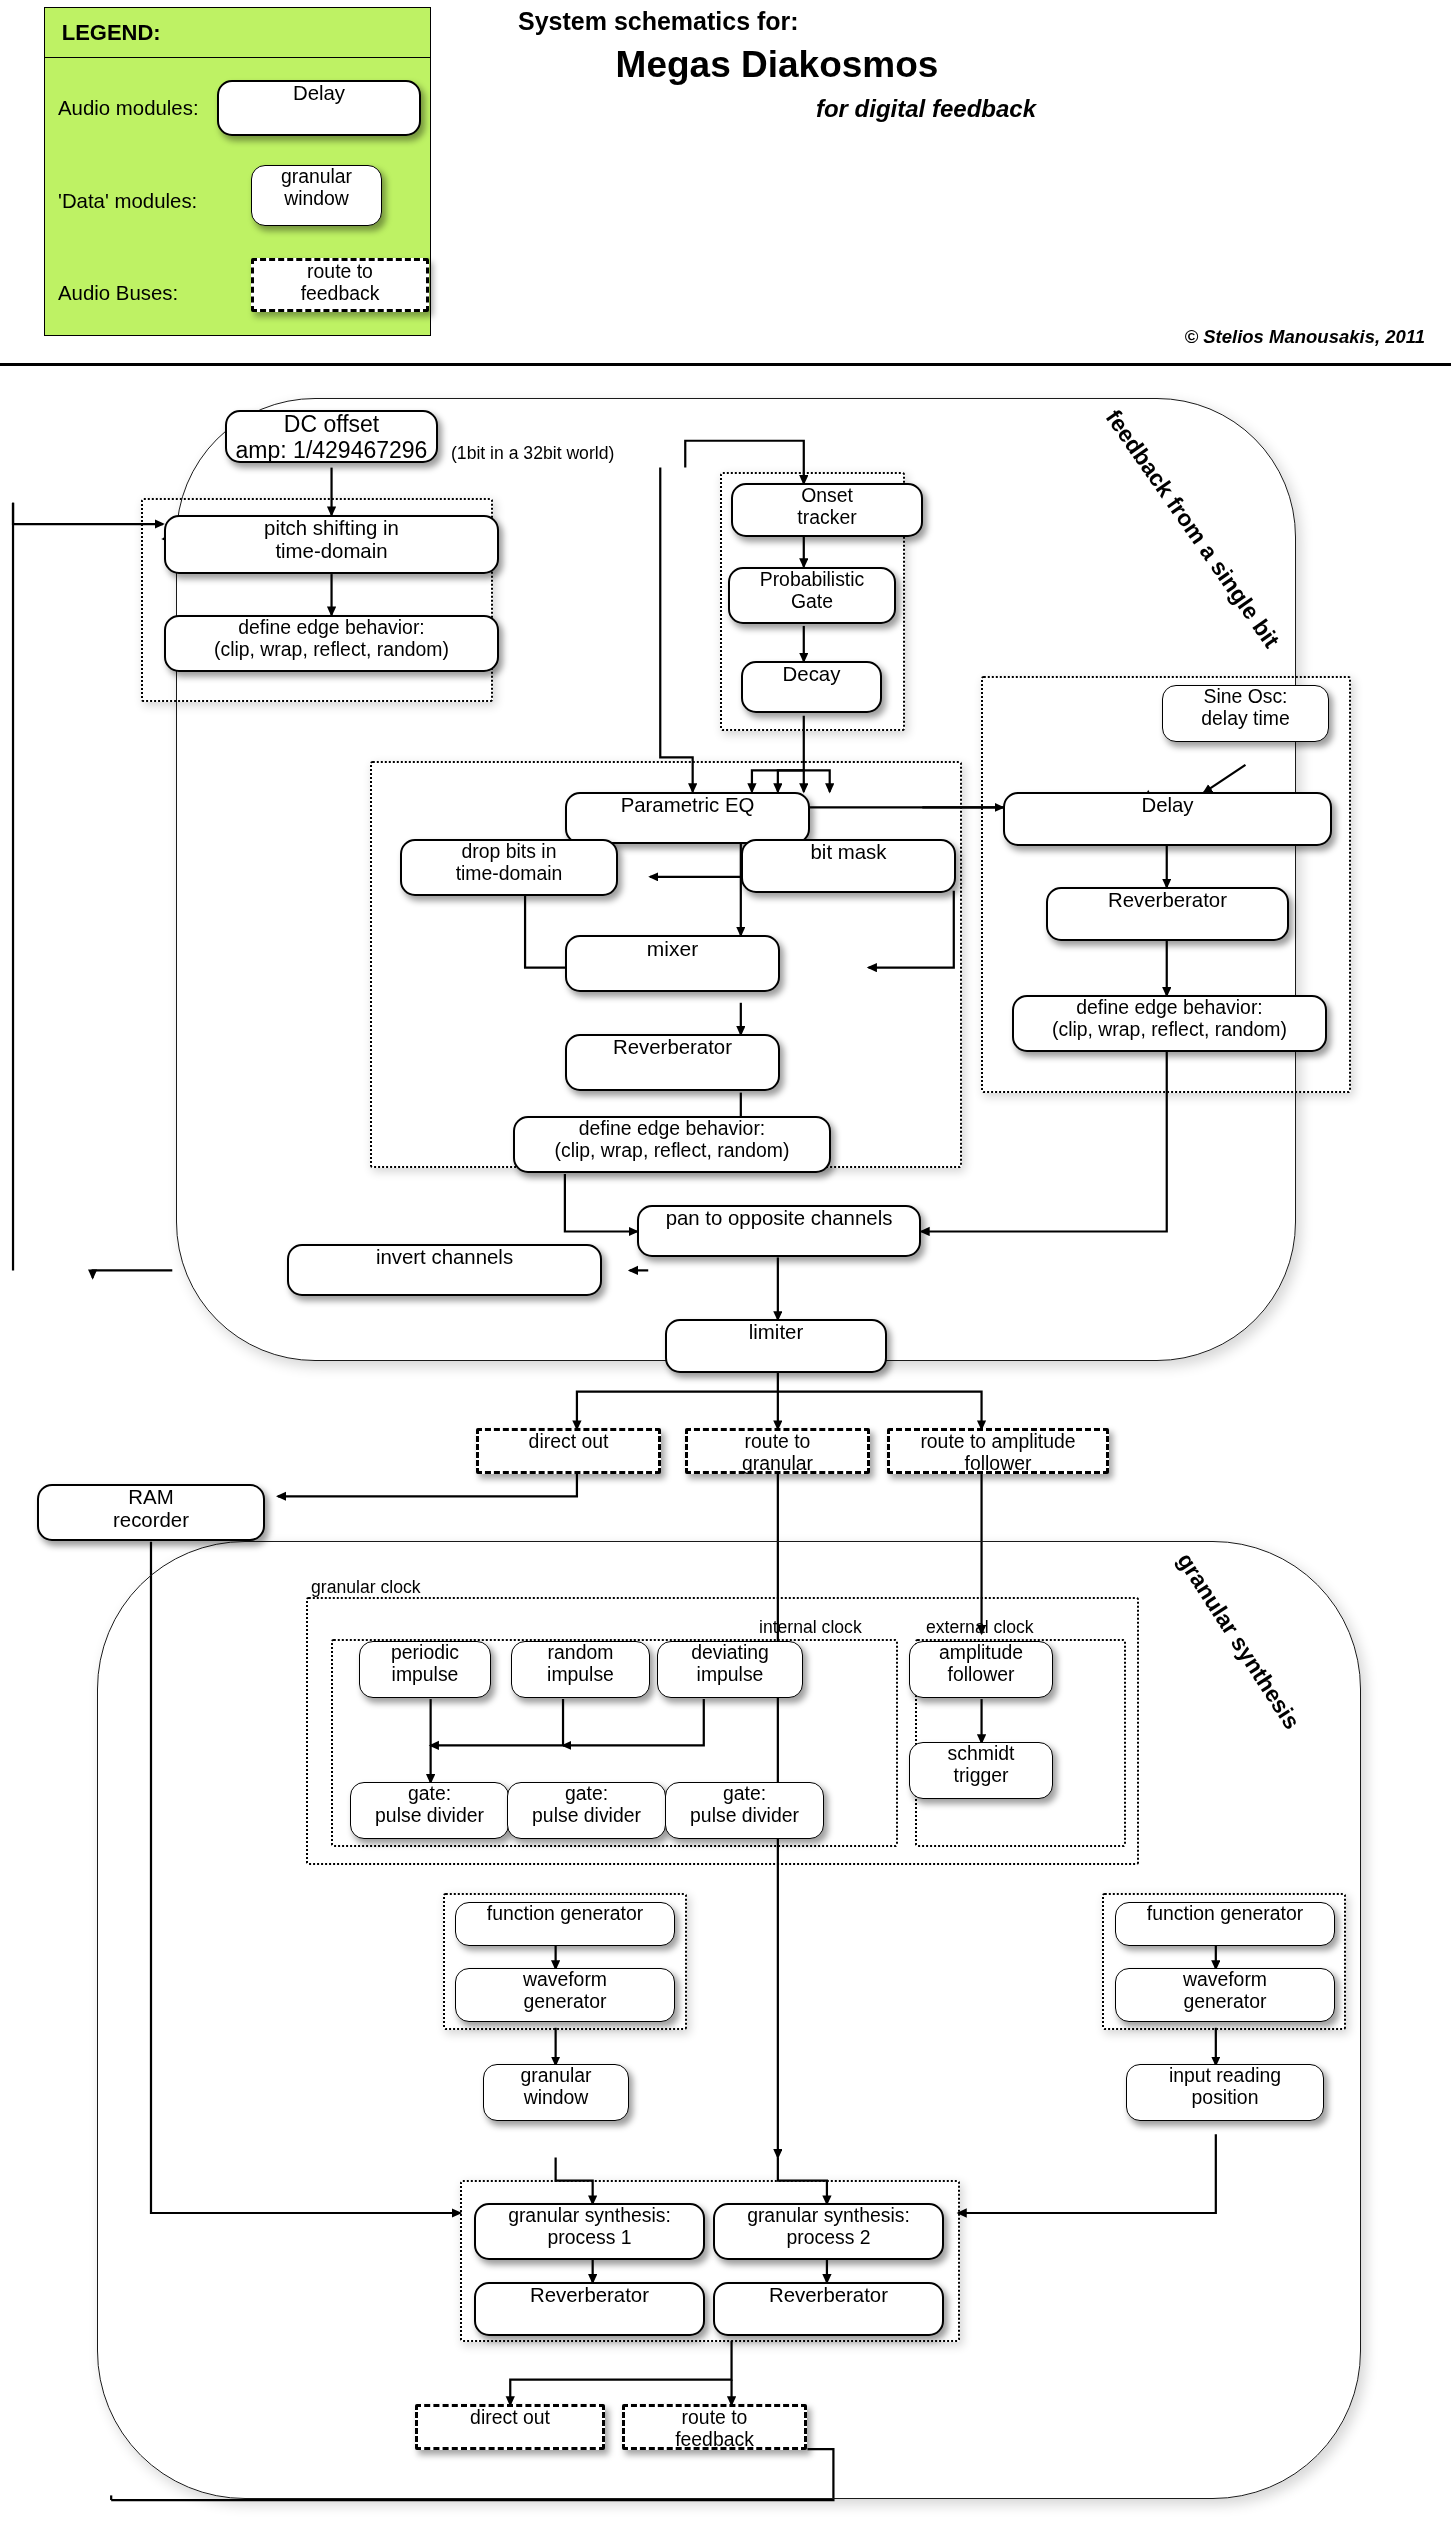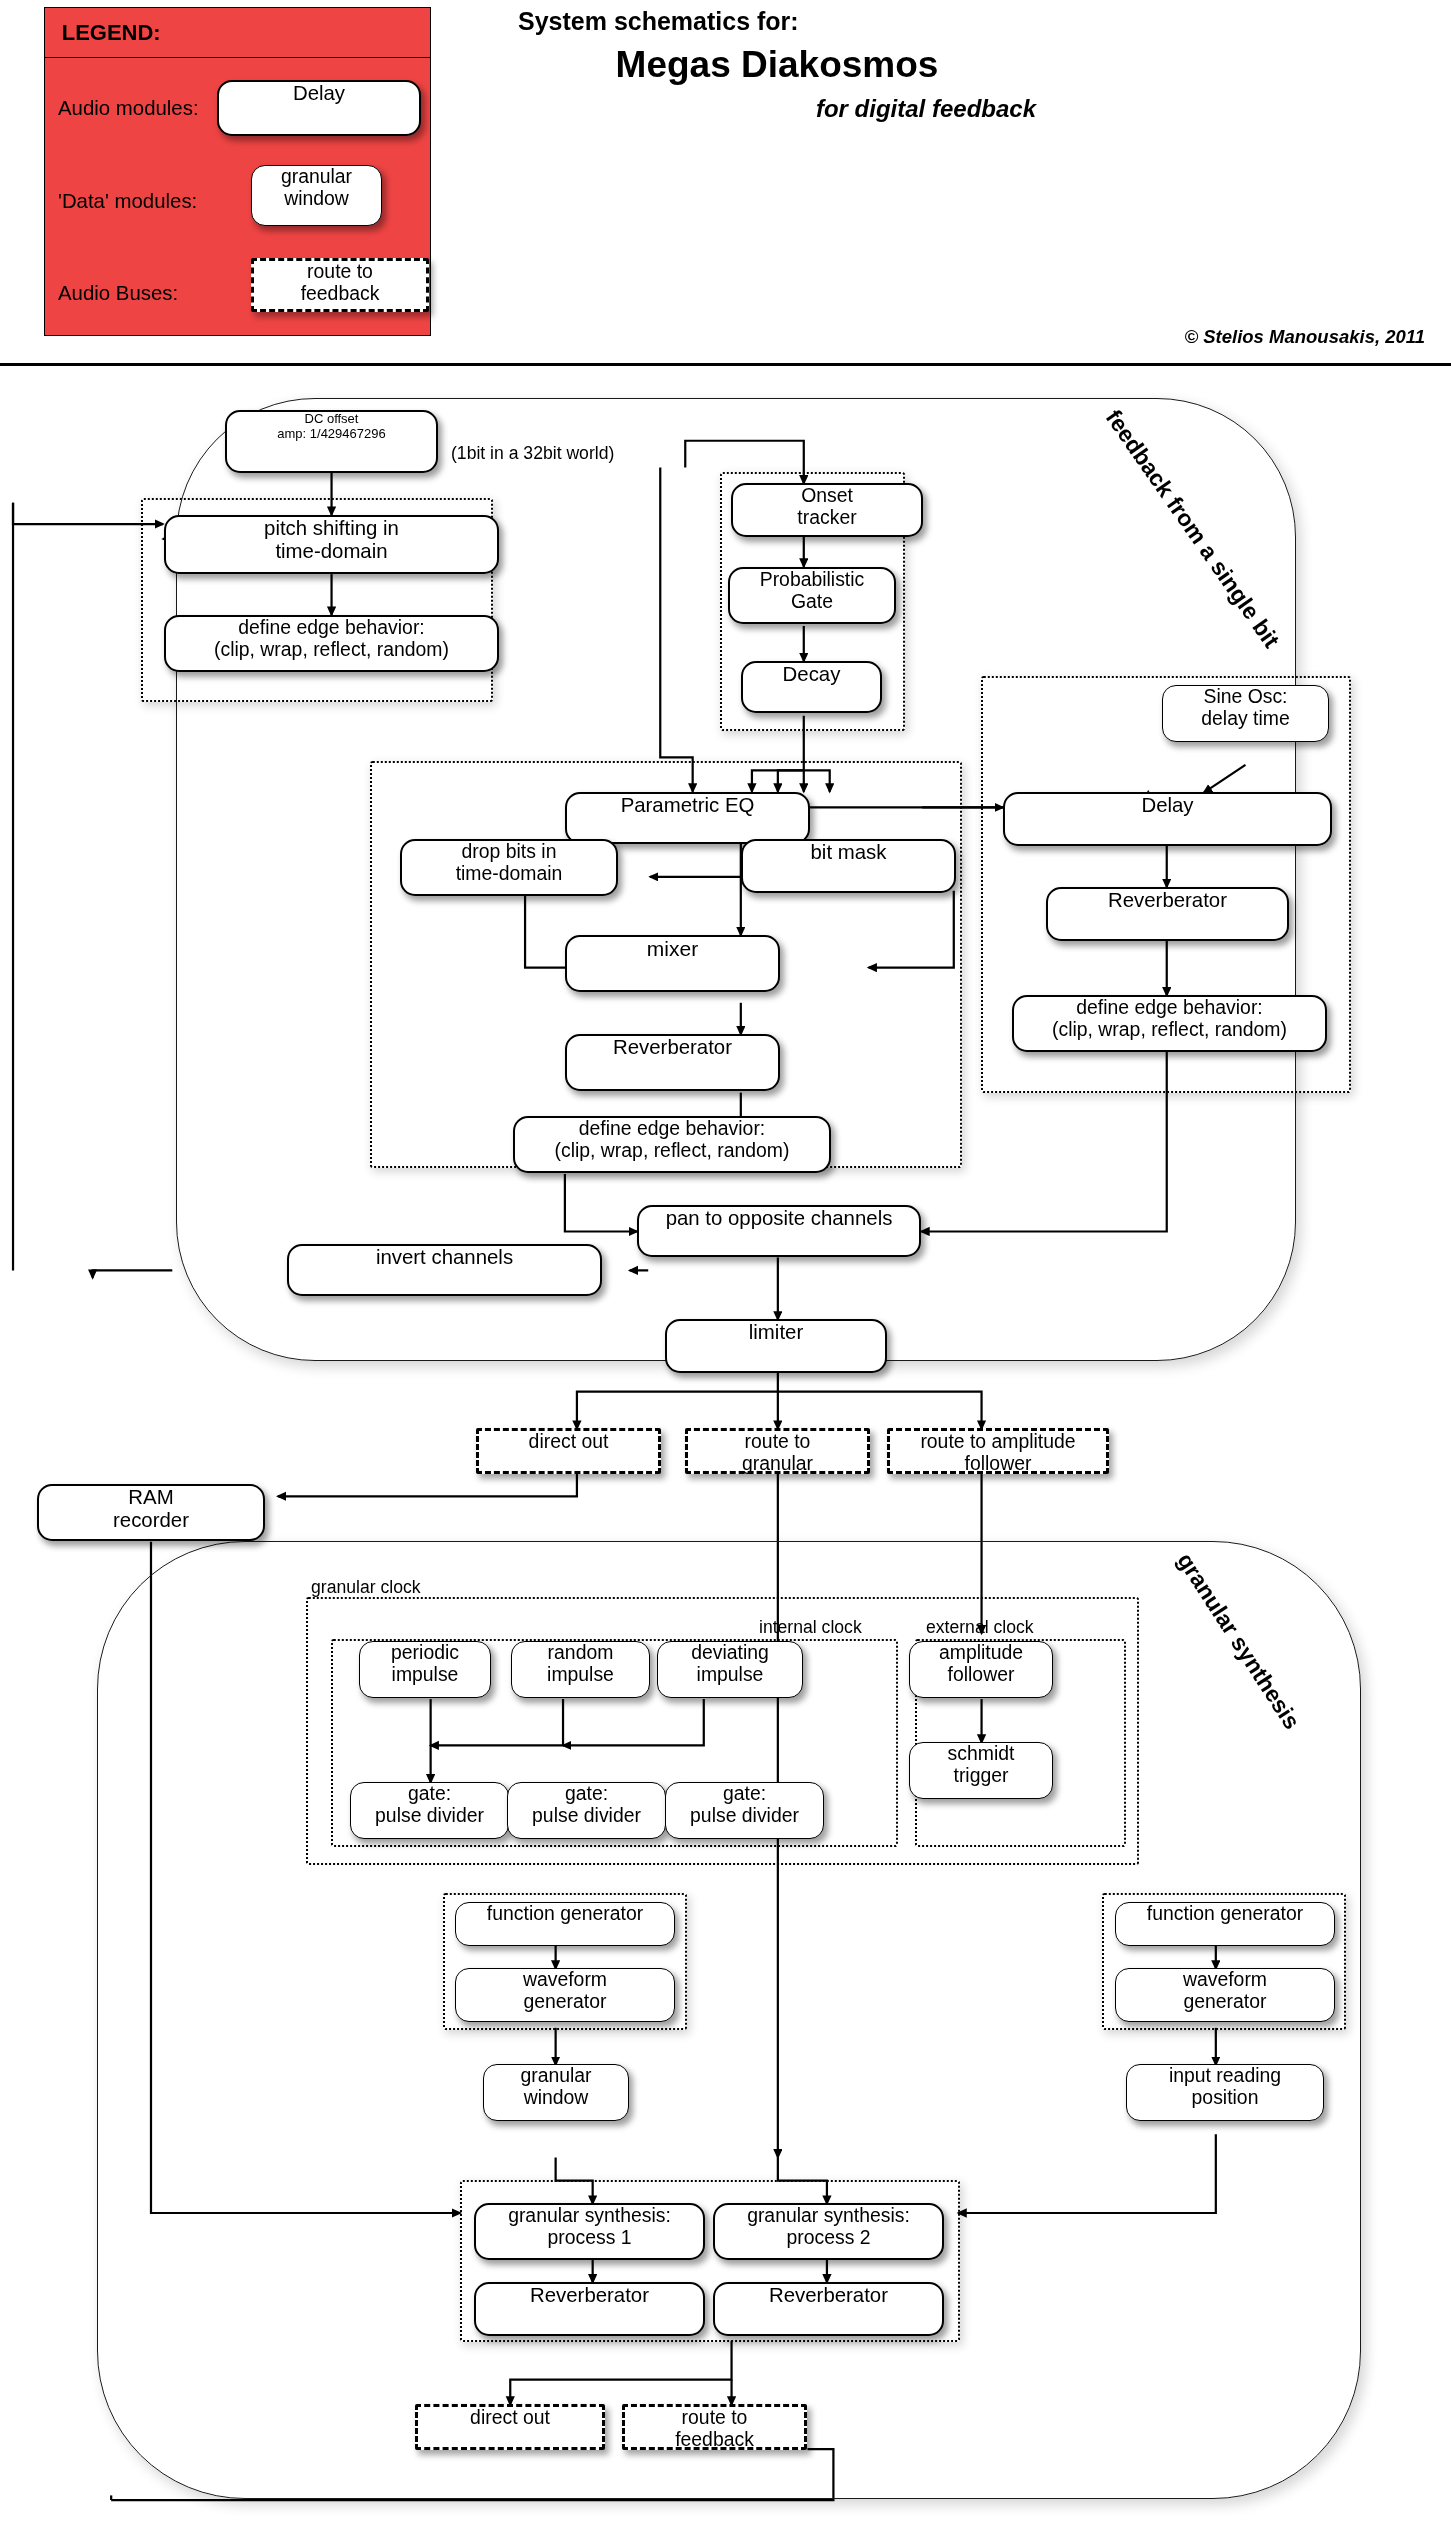--- a/index.html
+++ b/index.html
@@ -32,21 +32,21 @@
   
   .cont{position:absolute;box-sizing:border-box;border:1.9px solid #1a1a1a;
         background:transparent;box-shadow:4.6px 5.6px 13px rgba(0,0,0,.16);}
 
   .lbl{position:absolute;font-size:17.6px;margin-top:8px;}
   .rot{position:absolute;font-weight:bold;font-size:23px;white-space:nowrap;
        transform-origin:0 0;}
 
   
   #legend{position:absolute;left:44px;top:7.4px;width:387px;height:329px;
-          border:1.9px solid #000;background:#ef4444;box-sizing:border-box;}
+          border:1.9px solid #000;background:#bef264;box-sizing:border-box;}
   #legendHead{position:absolute;left:0;top:0;width:100%;height:50px;
               border-bottom:1.9px solid #000;box-sizing:border-box;}
   #legendHead span{position:absolute;left:16.7px;top:12px;font-size:22px;font-weight:bold;}
   .lgrow{position:absolute;left:13px;font-size:20.4px;}
 
   
   #t1{position:absolute;left:518px;top:7.4px;width:518px;text-align:left;
       font-size:25px;font-weight:bold;}
   #t2{position:absolute;left:518px;top:44px;width:518px;text-align:center;
       font-size:37px;font-weight:bold;}
@@ -200,21 +200,21 @@
   <div id="rule"></div>
 
   <div class="cont" style="left:176px;top:398px;width:1120px;height:963px;border-radius:139px;"></div>
   <div class="rot" style="left:1122px;top:405px;transform:rotate(55deg);">feedback from a single bit</div>
 
   <div class="grp soft" style="left:141px;top:498px;width:352px;height:204px;"></div>
   <div class="grp soft" style="left:720px;top:472px;width:185px;height:259px;"></div>
   <div class="grp soft" style="left:370px;top:761px;width:592px;height:407px;"></div>
   <div class="grp soft" style="left:981px;top:676px;width:370px;height:417px;"></div>
 
-  <div class="n audio" style="left:225px;top:410px;width:213px;height:63px;font-size:13px;white-space:pre-line"><span>DC offset
+  <div class="n audio" style="left:225px;top:410px;width:213px;height:53px;font-size:23px;white-space:pre-line"><span>DC offset
 amp: 1/429467296</span></div>
   <div class="lbl" style="left:451px;top:435px;">(1bit in a 32bit world)</div>
 
   <div class="n audio" style="left:164px;top:515px;width:335px;height:59px;font-size:20.4px;white-space:pre-line"><span>pitch shifting in
 time-domain</span></div>
   <div class="n audio" style="left:164px;top:615px;width:335px;height:57px;font-size:19.4px;white-space:pre-line"><span>define edge behavior:
 (clip, wrap, reflect, random)</span></div>
 
   <div class="n audio" style="left:731px;top:483px;width:192px;height:54px;font-size:19.4px;white-space:pre-line"><span>Onset
 tracker</span></div>

